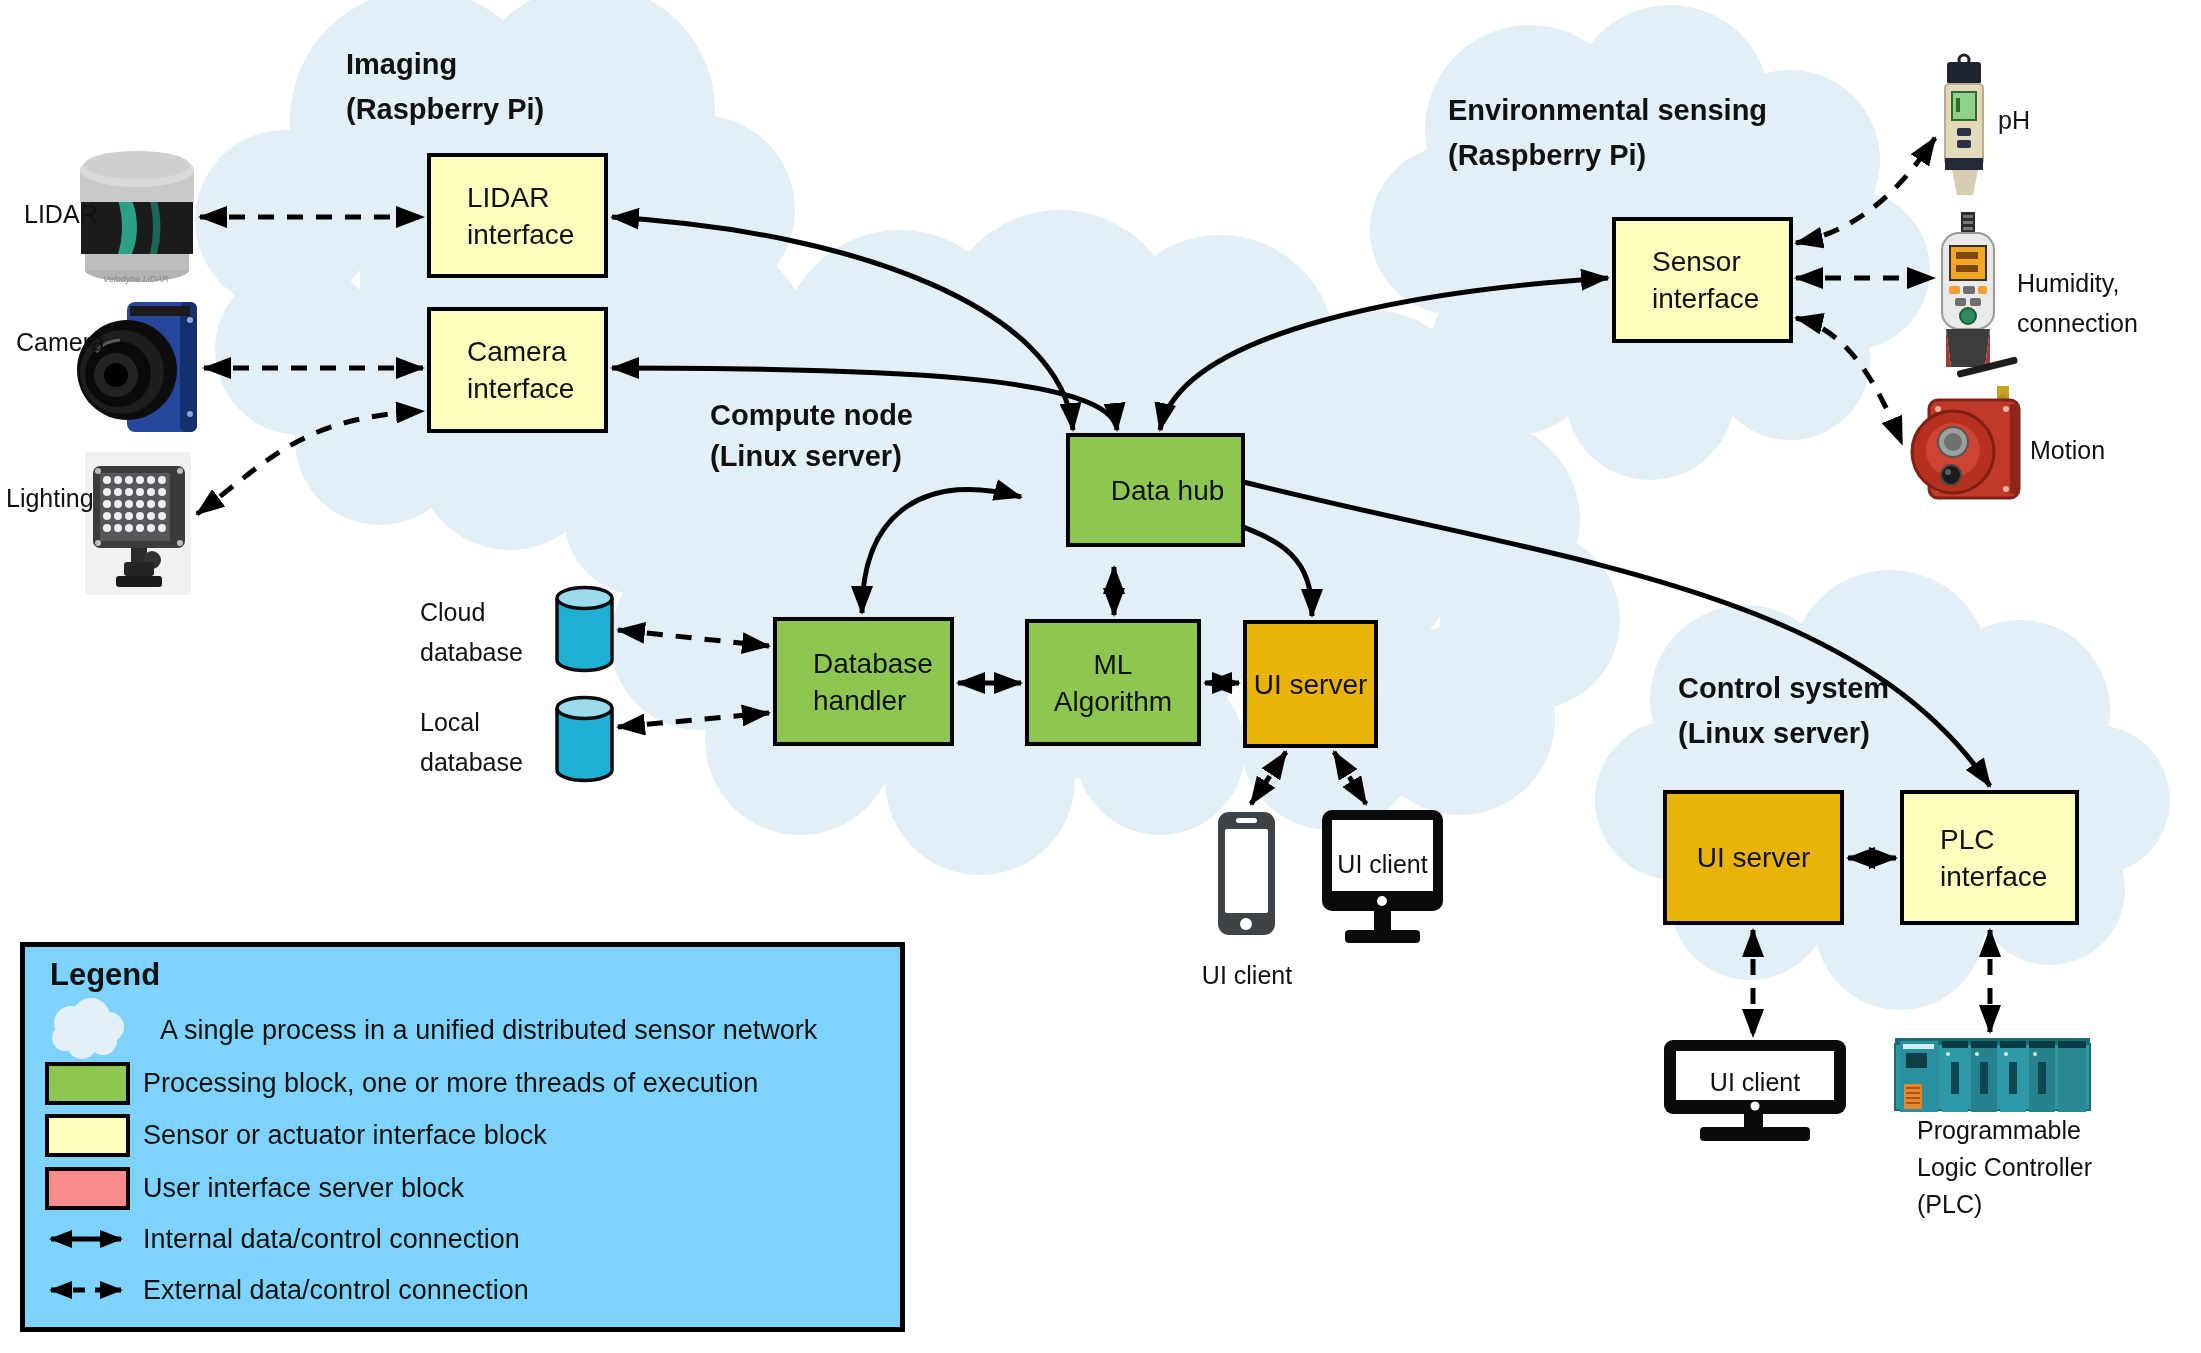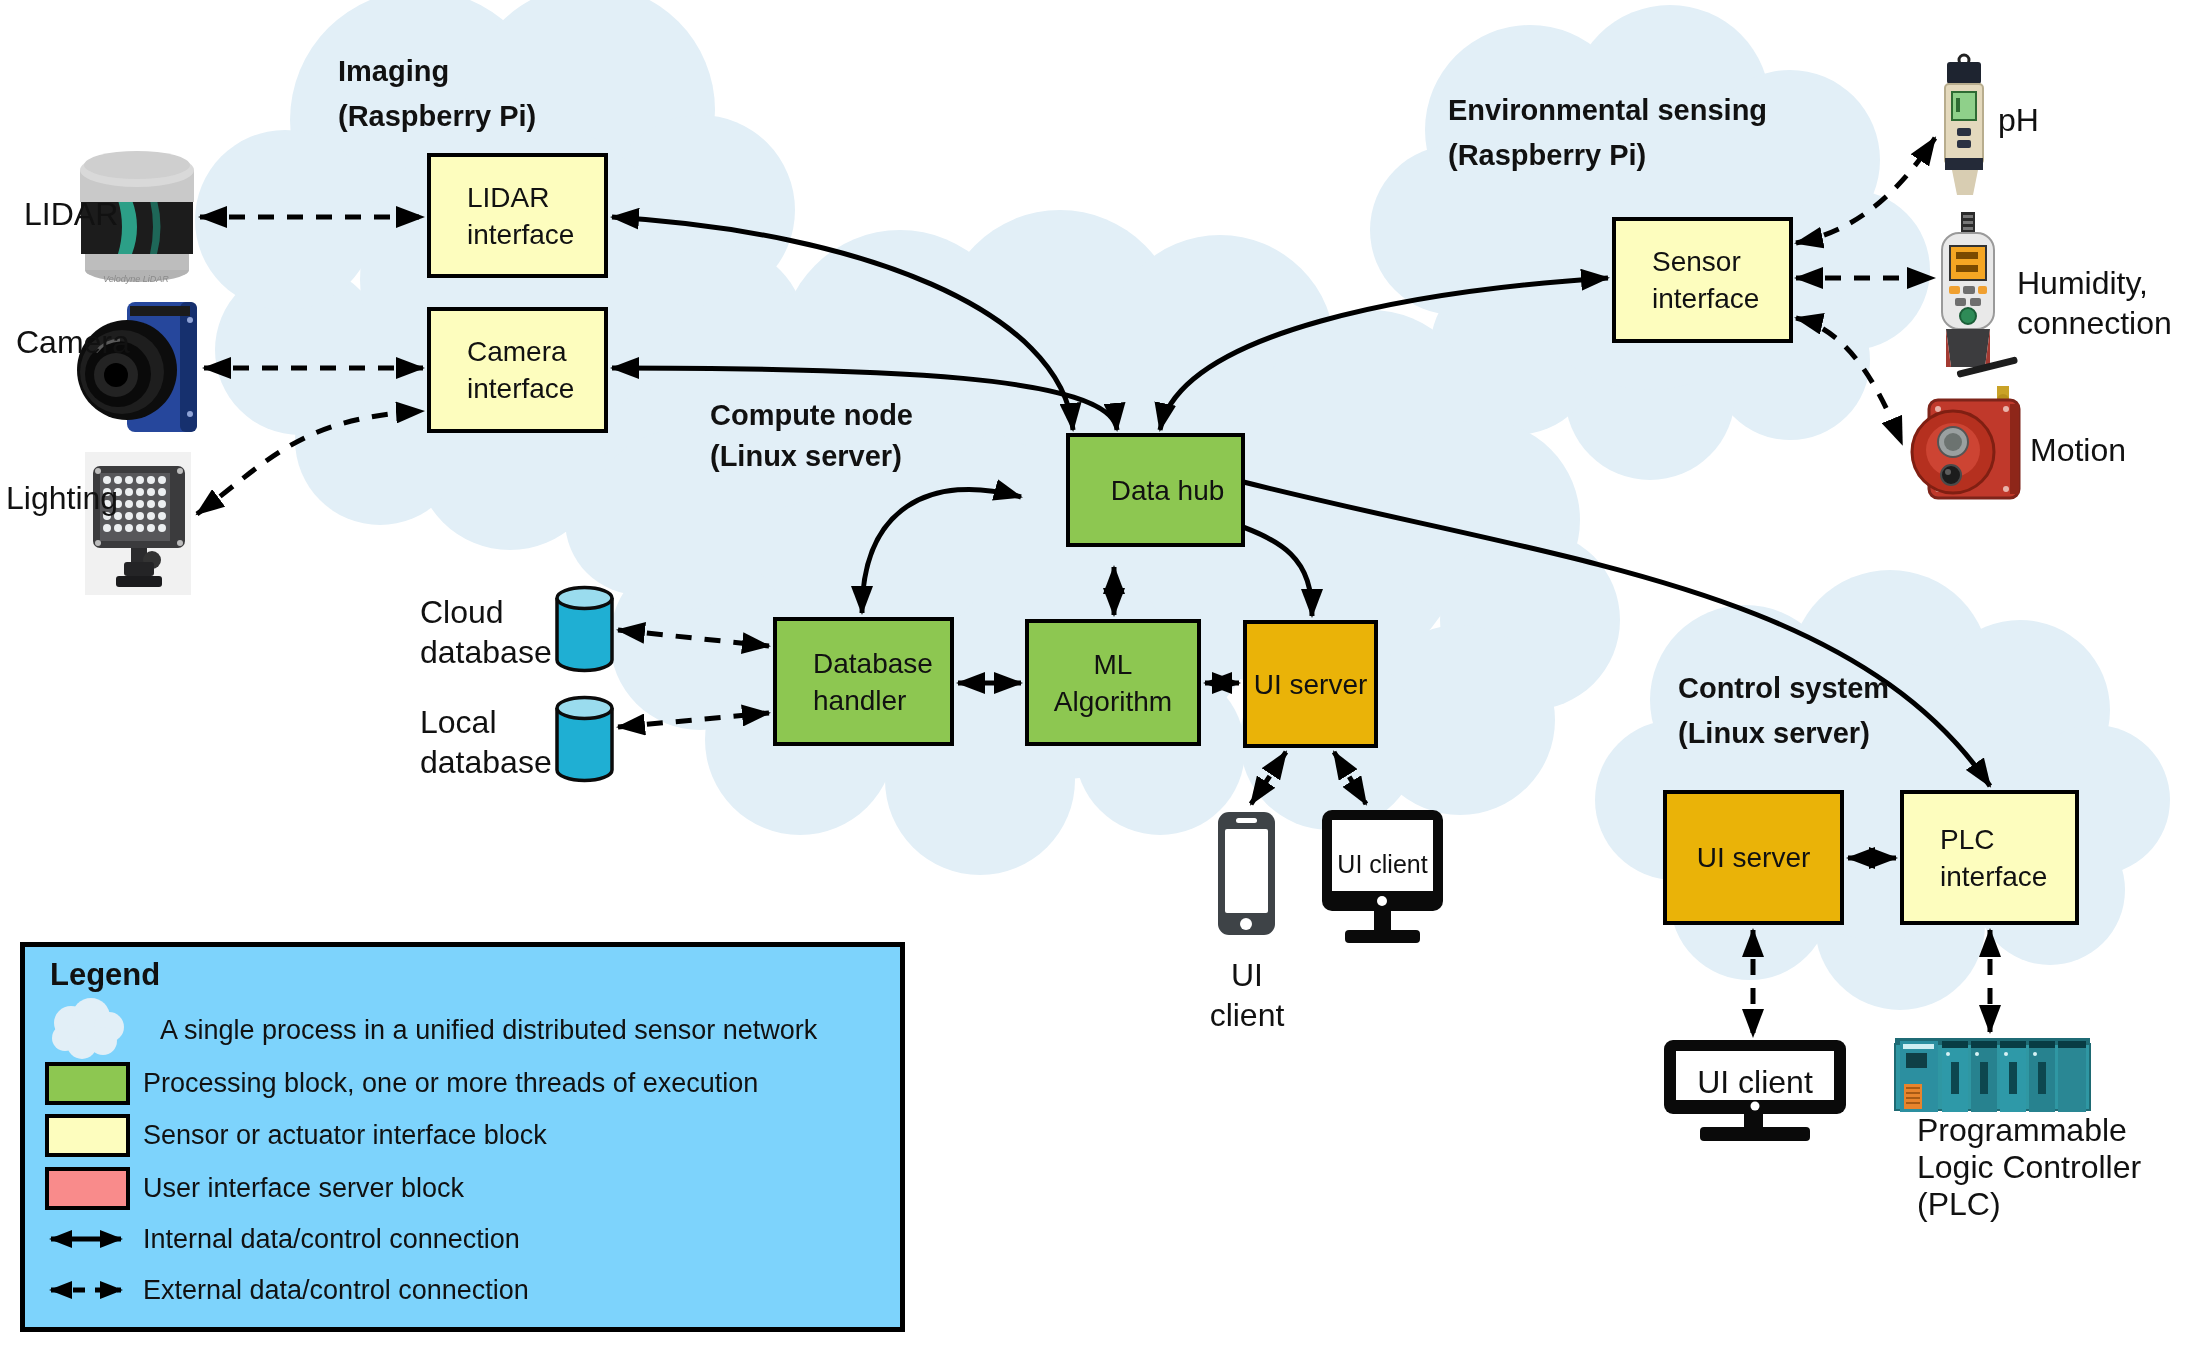--- a/index.html
+++ b/index.html
@@ -7,21 +7,21 @@
          font-family:"Liberation Sans","DejaVu Sans",sans-serif;color:#111;}
   #bg{position:absolute;left:0;top:0;}
   .box{position:absolute;box-sizing:border-box;border:4px solid #000;display:flex;align-items:center;
        font-size:28px;line-height:37px;white-space:pre-line;}
   .box.pad{padding-left:36px;justify-content:flex-start;text-align:left;}
   .box.ctr{justify-content:center;text-align:center;}
   .green{background:#8DC751;}
   .yellow{background:#FDFDBE;}
   .pink{background:#eab308;}
   .cloudtitle{position:absolute;font-weight:bold;font-size:29px;line-height:45px;white-space:pre-line;}
-  .devlabel{position:absolute;font-size:32px;line-height:40px;white-space:pre-line;}
+  .devlabel{position:absolute;font-size:25px;line-height:40px;white-space:pre-line;}
   .brand{position:absolute;font-size:9px;font-style:italic;color:#8a8a8a;}
   #legend{position:absolute;left:20px;top:942px;width:885px;height:390px;box-sizing:border-box;
           border:5px solid #000;background:#7dd3fc;}
   #legend .title{position:absolute;left:25px;top:10px;font-weight:bold;font-size:31px;}
   .lrow{position:absolute;left:0;width:870px;height:50px;}
   .lrow .swatch{position:absolute;left:20px;top:2px;width:85px;height:43px;box-sizing:border-box;border:4px solid #000;}
   .lrow .ltext{position:absolute;left:118px;top:8px;font-size:27px;white-space:nowrap;}
   .lrow svg{position:absolute;left:12px;top:0;}
 </style>
 </head>
@@ -299,21 +299,21 @@
       <rect x="2058" y="1041" width="28" height="71" fill="#2a8794"></rect>
           <rect x="2058" y="1041" width="28" height="7" fill="#083c44"></rect>
     </g>
     <circle cx="1948" cy="1054" r="2" fill="#d7f2f5"></circle>
         <circle cx="1977" cy="1054" r="2" fill="#d7f2f5"></circle>
         <circle cx="2006" cy="1054" r="2" fill="#d7f2f5"></circle>
         <circle cx="2035" cy="1054" r="2" fill="#d7f2f5"></circle>
   </g>
 </svg>
 
-<div class="cloudtitle" style="left:338px;top:42px;margin-top:7px;">Imaging
+<div class="cloudtitle" style="left:346px;top:42px;">Imaging
 (Raspberry Pi)</div>
 <div class="cloudtitle" style="left:1448px;top:88px;">Environmental sensing
 (Raspberry Pi)</div>
 <div class="cloudtitle" style="left:710px;top:395px;line-height:41px;">Compute node
 (Linux server)</div>
 <div class="cloudtitle" style="left:1678px;top:666px;">Control system
 (Linux server)</div>
 
 <div class="box yellow pad" style="left:427px;top:153px;width:181px;height:125px;">LIDAR
 interface</div>

